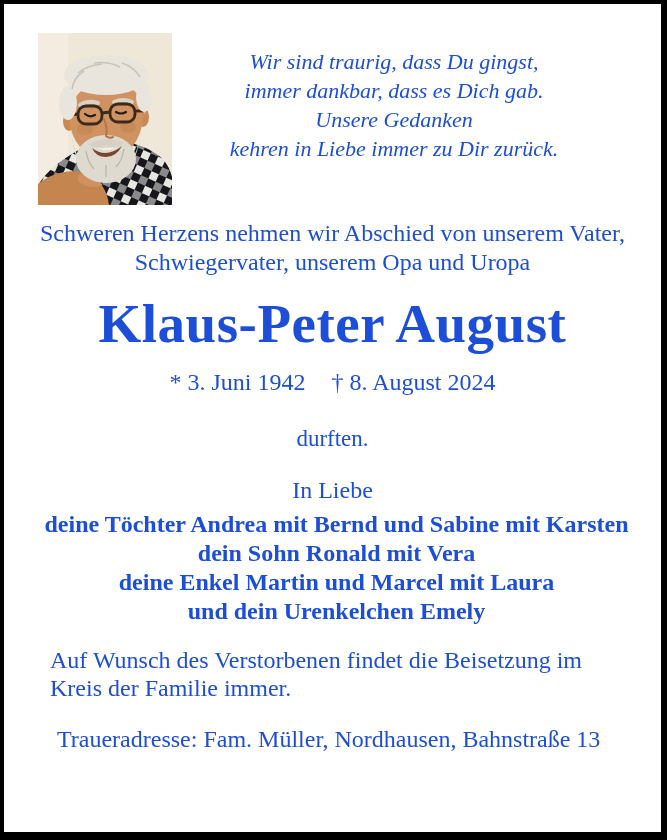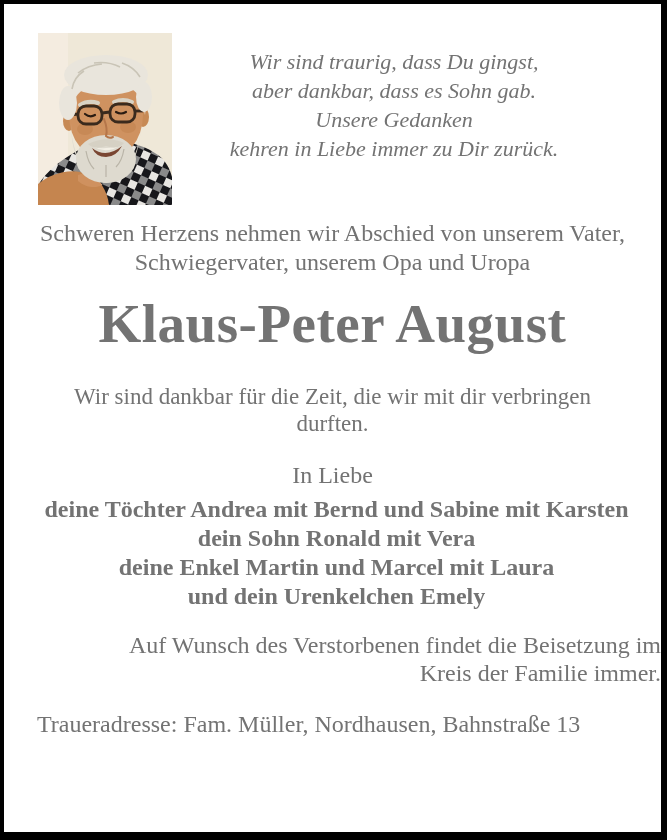--- a/index.html
+++ b/index.html
@@ -9,21 +9,21 @@
   }
   .card {
     position: relative;
     width: 667px;
     height: 840px;
     box-sizing: border-box;
     background: #ffffff;
     border: solid #000000;
     border-width: 4px 6px 8px 4px;
     font-family: "Liberation Serif", "DejaVu Serif", serif;
-    color: #737373;
+    color: #1d4ed8;
     overflow: hidden;
   }
   .top-row {
     display: flex;
     align-items: flex-start;
     margin-top: 29px;
     padding-left: 34px;
   }
   .photo-frame {
     width: 134px;
@@ -78,31 +78,32 @@
   .family {
     margin-top: 6px;
     text-align: center;
     font-size: 24px;
     line-height: 29px;
     font-weight: bold;
     padding-left: 8px;
   }
   .notice {
     margin-top: 20px;
-    padding-left: 33px;
-    text-align: right;
+    padding-left: 46px;
+    text-align: left;
     font-size: 24px;
     line-height: 28px;
   }
   .address {
     margin-top: 22px;
     padding-left: 33px;
     text-align: left;
     font-size: 24px;
     line-height: 30px;
+    margin-left: 20px;
   }
 </style>
 </head>
 <body>
 
 <div class="card">
 
   <div class="top-row">
 
     <div class="photo-frame">
@@ -160,37 +161,39 @@
           <ellipse cx="68" cy="42" rx="42" ry="20" fill="#e9e5dc"></ellipse>
           <ellipse cx="30" cy="70" rx="9" ry="17" fill="#e9e5dc"></ellipse>
           <ellipse cx="106" cy="64" rx="8" ry="15" fill="#e9e5dc"></ellipse>
           <path d="M40,40 q10,-8 24,-9 M56,30 q14,-2 26,4 M84,30 q12,4 18,14 M34,56 q2,-12 12,-18" stroke="#c9c4b6" stroke-width="1.6" fill="none"></path>
         </g>
       </svg>
     </div>
 
     <div class="epigraph">
       <div>Wir sind traurig, dass Du gingst,</div>
-      <div>aber dankbar, dass es Sohn gab.</div>
+      <div>immer dankbar, dass es Dich gab.</div>
       <div>Unsere Gedanken</div>
       <div>kehren in Liebe immer zu Dir zurück.</div>
     </div>
 
   </div>
 
   <div class="intro">
     <div>Schweren Herzens nehmen wir Abschied von unserem Vater,</div>
     <div>Schwiegervater, unserem Opa und Uropa</div>
   </div>
 
   <h1 class="name">Klaus-Peter August</h1>
 
+  <div class="dates">
+    <span class="birth">* 3. Juni 1942</span><span class="death">† 8. August 2024</span>
+  </div>
 
   <div class="thanks">
-    <div>Wir sind dankbar für die Zeit, die wir mit dir verbringen</div>
     <div>durften.</div>
   </div>
 
   <div class="closing">In Liebe</div>
 
   <div class="family">
     <div>deine Töchter Andrea mit Bernd und Sabine mit Karsten</div>
     <div>dein Sohn Ronald mit Vera</div>
     <div>deine Enkel Martin und Marcel mit Laura</div>
     <div>und dein Urenkelchen Emely</div>

